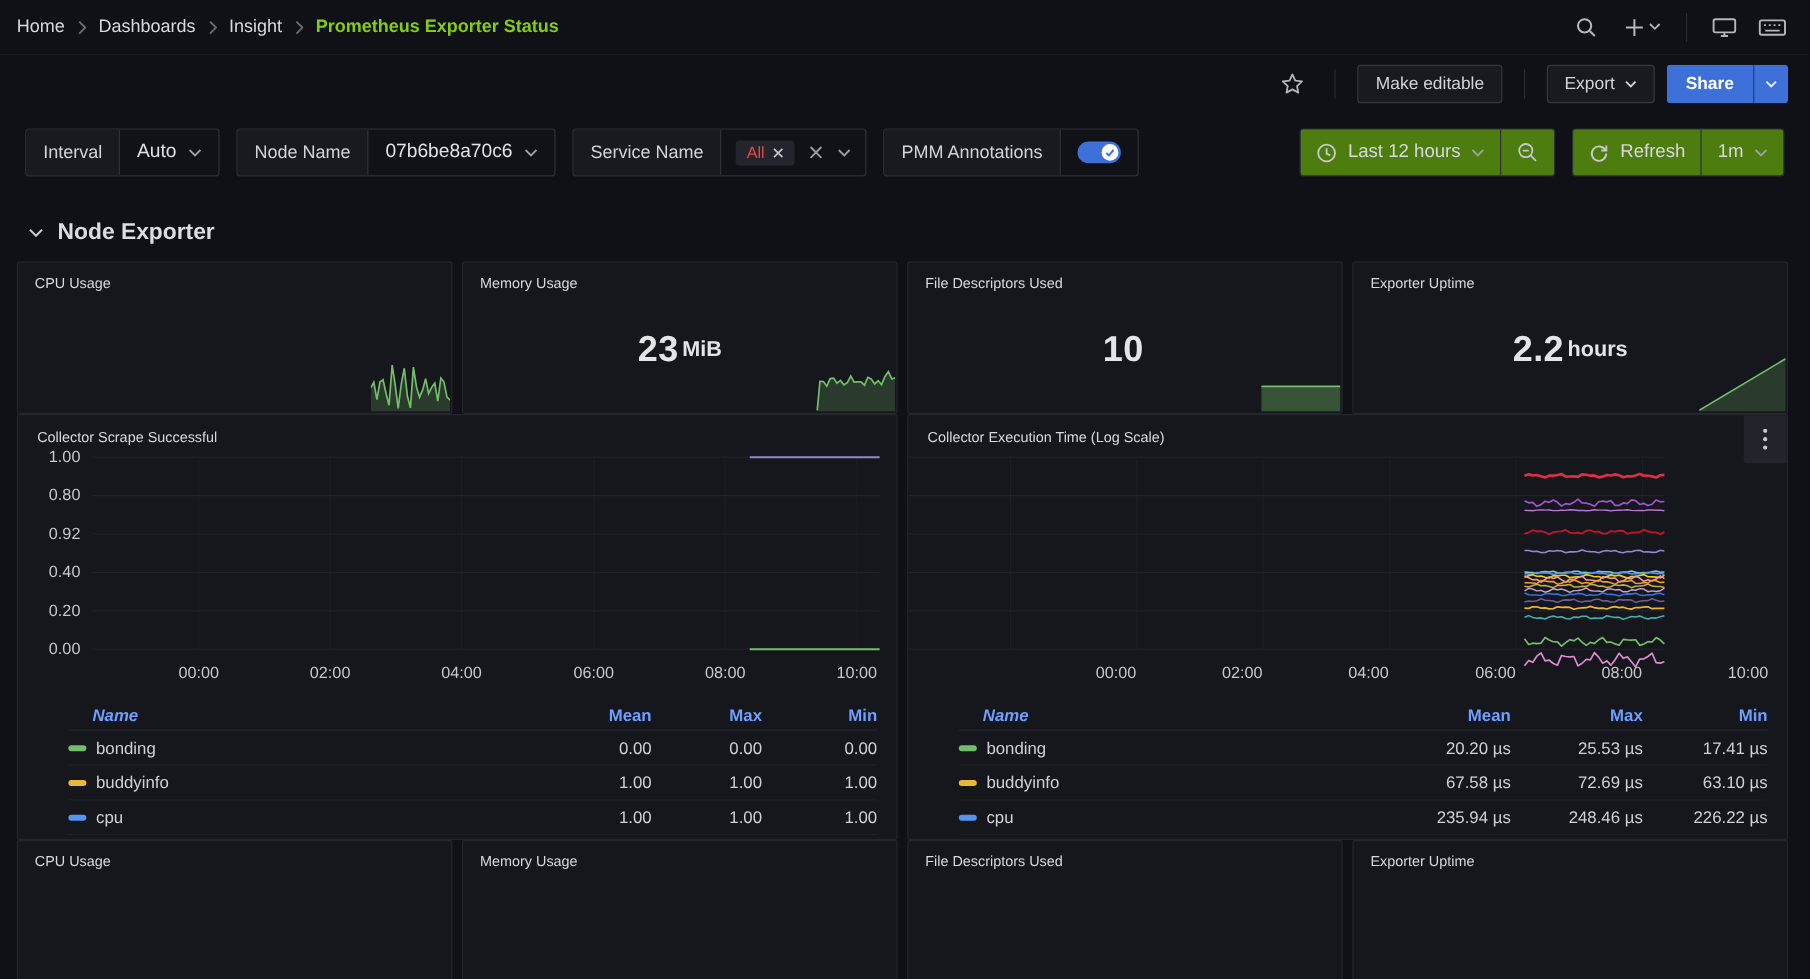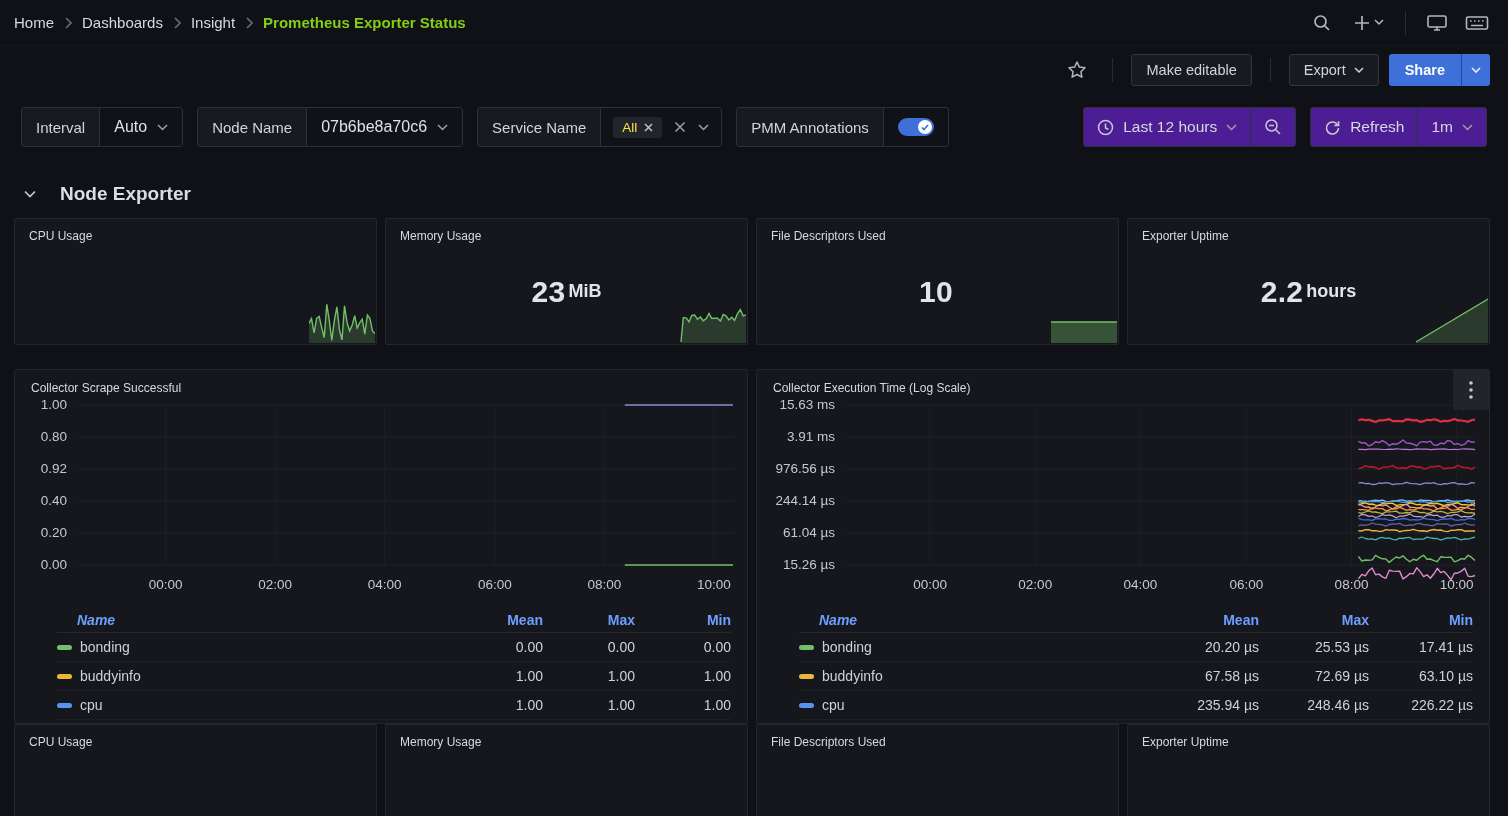--- a/index.html
+++ b/index.html
@@ -59,62 +59,62 @@
   .f-label {
     background:#181a20; border-right:1px solid #2e3037; display:flex; align-items:center;
     padding:0 14px; font-size:15px; color:#d3d4da; white-space:nowrap;
   }
   .f-value {
     background:transparent; border:none; color:#e0e1e6; font-size:16px; cursor:pointer;
     display:flex; align-items:center; gap:10px; padding:0 14px; font-family:"Liberation Sans", sans-serif;
   }
   .pill {
     display:flex; align-items:center; gap:7px; background:#23252c; border-radius:3px;
-    padding:3px 9px; font-size:13.5px; color:#fde047; cursor:pointer;
+    padding:3px 9px; font-size:13.5px; color:#ef4444; cursor:pointer;
   }
   .svc-value { display:flex; align-items:center; gap:12px; padding:0 12px; }
   .mini-btn { background:none; border:none; color:#9d9fa6; cursor:pointer; display:flex; align-items:center; }
   .toggle {
     width:36px; height:18px; background:#3d71d9; border-radius:10px; position:relative;
     margin:0 14px; cursor:pointer; border:none; align-self:center;
   }
   .toggle .knob {
     position:absolute; right:2px; top:2px; width:14px; height:14px; border-radius:50%;
     background:#fff; display:flex; align-items:center; justify-content:center;
   }
   .f-spacer { flex:1; }
   .btn-group {
-    display:flex; align-items:stretch; height:40px; background:#4c1d95;
+    display:flex; align-items:stretch; height:40px; background:#4d7c0f;
     border:1px solid #2e3037; border-radius:3px; overflow:hidden;
   }
   .bg-seg {
     display:flex; align-items:center; gap:9px; padding:0 13px; background:none; border:none;
     color:#d8d9de; font-size:15.5px; cursor:pointer; font-family:"Liberation Sans", sans-serif;
   }
   .bg-div { width:1px; background:#2e3037; }
 
   
   main { padding:0 18px 0 14px; }
   .section-header {
-    height:48px; display:flex; align-items:center; gap:24px; padding-left:10px; cursor:pointer;
+    height:48px; display:flex; align-items:center; gap:12px; padding-left:10px; cursor:pointer;
   }
   .section-header h2 { font-size:19px; font-weight:700; color:#dcdde2; }
   .panel {
     background:#16171d; border:1px solid #24262d; border-radius:2px; position:relative;
     overflow:hidden;
   }
   .stat-row { display:flex; gap:8px; }
   .stat-row .panel { flex:1; height:127px; display:flex; flex-direction:column; }
   .panel-title { font-size:12px; font-weight:500; color:#d8d9de; padding:10px 14px 6px; }
   .stat-center { flex:1; display:flex; align-items:center; justify-content:center; padding-bottom:10px; }
   .stat-big { font-size:30px; font-weight:600; color:#e3e4e8; letter-spacing:.3px; }
   .stat-unit { font-size:18px; font-weight:600; color:#e3e4e8; margin-left:3px; }
   .spark { position:absolute; bottom:1px; right:1px; }
 
-  .chart-row { display:flex; gap:8px; margin-top:24px; }
+  .chart-row { display:flex; gap:8px; margin-top:0; }
   .chart-panel { flex:1; height:355px; display:flex; flex-direction:column; }
   .chart-panel .panel-title { padding:11px 16px 4px; }
   .kebab {
     position:absolute; top:0; right:0; width:36px; height:40px; background:#22242b;
     border:none; border-radius:0 0 0 3px; cursor:pointer; display:flex; align-items:center; justify-content:center;
   }
   .chart-body { display:flex; padding-right:14px; height:172px; margin-top:4px; }
   .y-axis { position:relative; width:var(--yw); height:172px; }
   .ytick { position:absolute; right:10px; font-size:13.5px; color:#c7c8ce; white-space:nowrap; }
   .plot { flex:1; position:relative; height:172px; }
@@ -476,28 +476,20 @@
       <button class="kebab">
         <span>
             <svg width="4" height="18" viewBox="0 0 4 18">
               <circle cx="2" cy="2" r="1.8" fill="#c7c8ce"></circle>
               <circle cx="2" cy="9" r="1.8" fill="#c7c8ce"></circle>
               <circle cx="2" cy="16" r="1.8" fill="#c7c8ce"></circle>
             </svg>
           </span>
       </button>
       <div class="chart-body">
-        <div class="y-axis">
-            <span class="ytick" style="top: -6px;">15.63 ms</span>
-            <span class="ytick" style="top: 26px;">3.91 ms</span>
-            <span class="ytick" style="top: 58px;">976.56 µs</span>
-            <span class="ytick" style="top: 90px;">244.14 µs</span>
-            <span class="ytick" style="top: 122px;">61.04 µs</span>
-            <span class="ytick" style="top: 154px;">15.26 µs</span>
-          </div>
         <div class="plot">
             <svg width="630" height="180">
               <line x1="85.1" y1="2" x2="85.1" y2="162" stroke="#1d1f25" stroke-width="1"></line>
               <line x1="190.3" y1="2" x2="190.3" y2="162" stroke="#1d1f25" stroke-width="1"></line>
               <line x1="295.5" y1="2" x2="295.5" y2="162" stroke="#1d1f25" stroke-width="1"></line>
               <line x1="401.3" y1="2" x2="401.3" y2="162" stroke="#1d1f25" stroke-width="1"></line>
               <line x1="506.5" y1="2" x2="506.5" y2="162" stroke="#1d1f25" stroke-width="1"></line>
               <line x1="611.7" y1="2" x2="611.7" y2="162" stroke="#1d1f25" stroke-width="1"></line>
               <line x1="0" y1="2" x2="630" y2="2" stroke="#212329" stroke-width="1"></line>
               <line x1="0" y1="34" x2="630" y2="34" stroke="#212329" stroke-width="1"></line>

